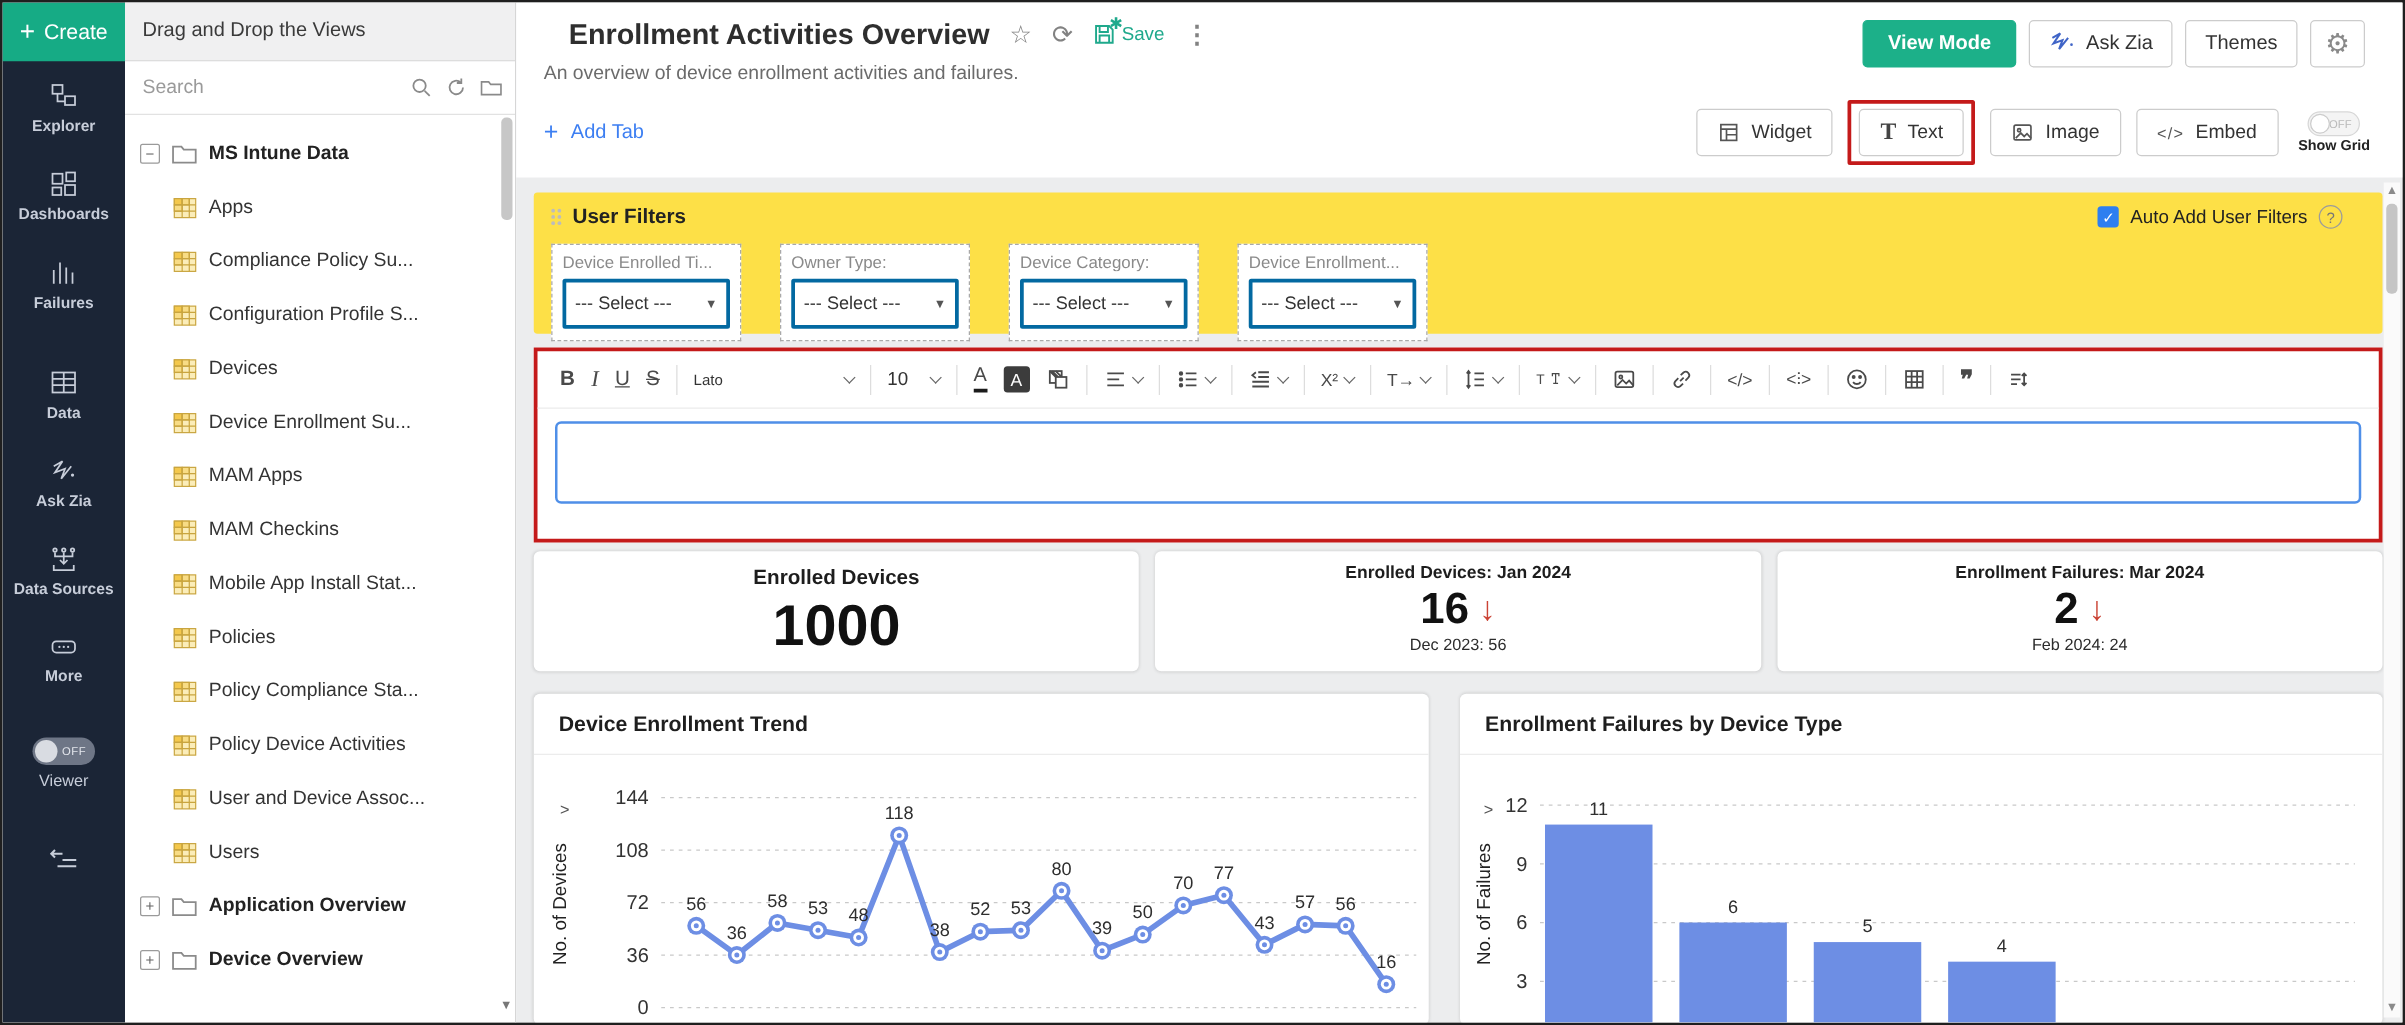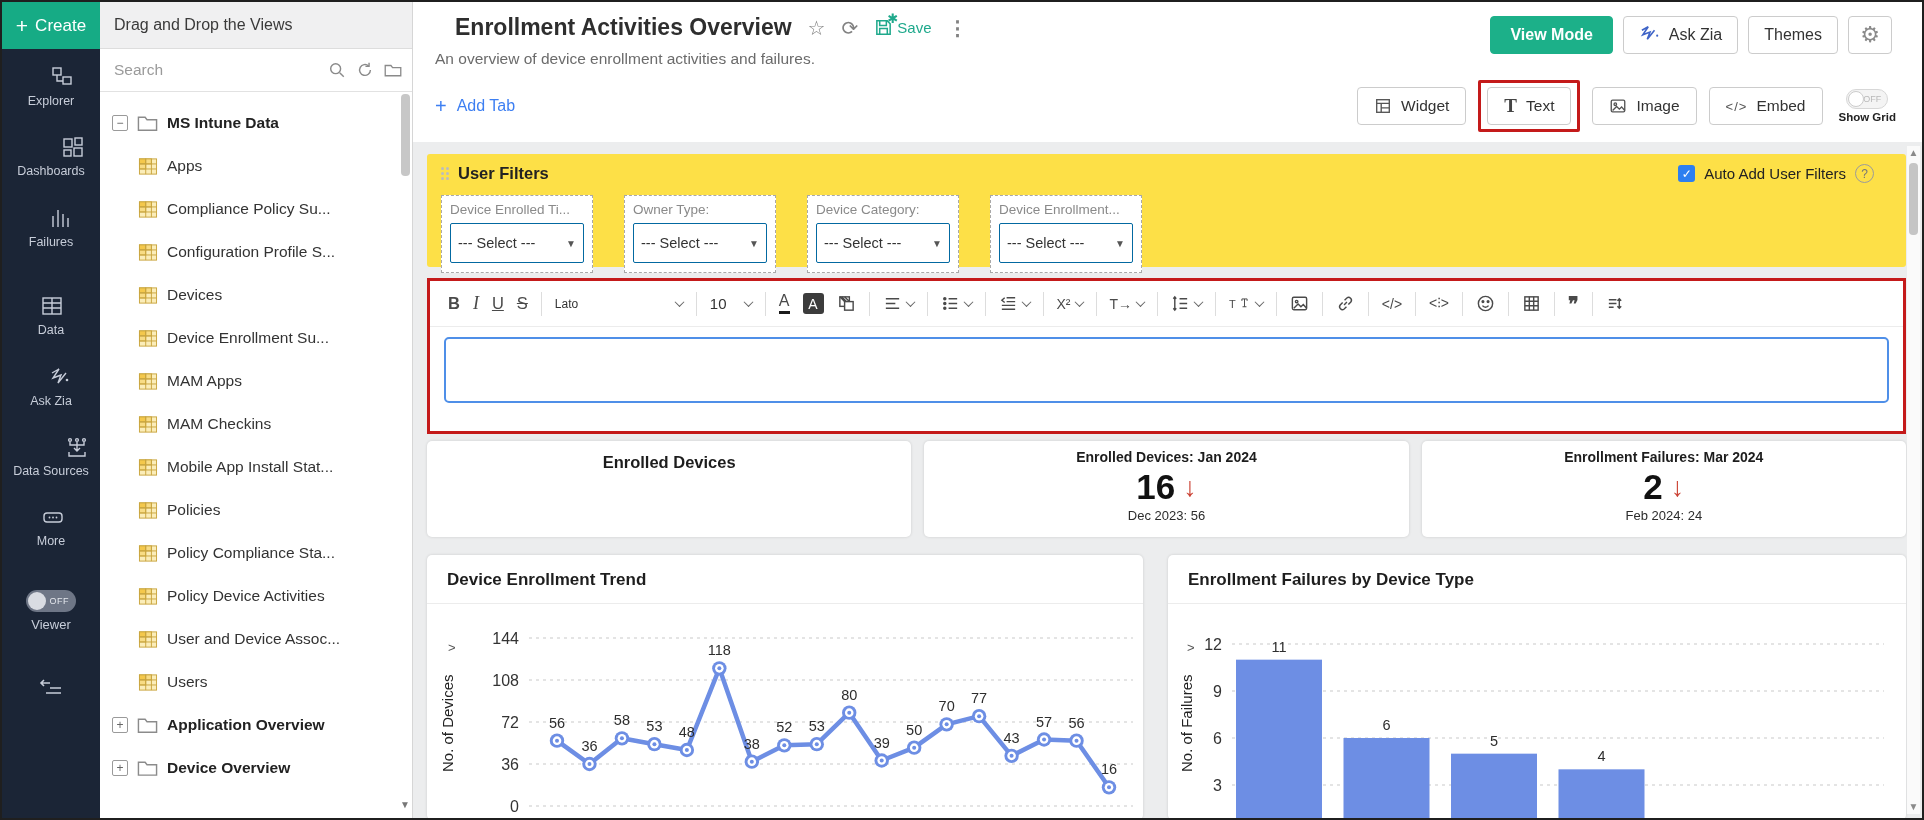--- a/index.html
+++ b/index.html
@@ -5,21 +5,21 @@
   * { box-sizing: border-box; margin: 0; padding: 0; }
   html,body { width:1924px; height:820px; overflow:hidden; }
   body { font-family:"Liberation Sans", sans-serif; background:#fff; border:2px solid #1f1f1f; }
   .app { display:flex; width:100%; height:100%; }
 
   
   .rail { width:98px; background:#1b2536; display:flex; flex-direction:column; flex-shrink:0; }
   .create-btn { height:47px; background:#16ab85; color:#fff; display:flex; align-items:center; justify-content:center; gap:7px; font-size:17px; cursor:pointer; }
   .create-plus { font-size:21px; font-weight:400; line-height:1; }
   .rail-items { display:flex; flex-direction:column; align-items:center; padding-top:16px; gap:27px; flex:1; }
-  .rail-item { display:flex; flex-direction:column; align-items:flex-end; gap:5px; color:#c7cdd9; font-size:12.5px; cursor:pointer; text-align:center; line-height:1.15; }
+  .rail-item { display:flex; flex-direction:column; align-items:center; gap:5px; color:#c7cdd9; font-size:12.5px; cursor:pointer; text-align:center; line-height:1.15;font-weight:bold; }
   .rail-item svg { width:24px; height:24px; stroke:#c7cdd9; fill:none; stroke-width:1.4; }
   .gap-lg { margin-top:18px; }
   .viewer-block { display:flex; flex-direction:column; align-items:center; gap:5px; margin-top:14px; color:#c7cdd9; font-size:13px; }
   .viewer-toggle { width:50px; height:22px; border-radius:11px; background:#6e7686; position:relative; display:flex; align-items:center; justify-content:flex-end; padding-right:7px; cursor:pointer; }
   .viewer-knob { position:absolute; left:2px; top:2px; width:18px; height:18px; border-radius:50%; background:#d9dce2; }
   .toggle-off-text { font-size:9px; color:#e3e6ec; letter-spacing:.5px; }
   .collapse-btn { margin:16px 0 14px; cursor:pointer; }
   .collapse-btn svg { width:26px; height:22px; stroke:#c7cdd9; stroke-width:1.6; fill:none; }
 
   
@@ -79,21 +79,21 @@
   .drag-dots { display:grid; grid-template-columns:repeat(2,3px); grid-auto-rows:3px; gap:2px; cursor:grab; }
   .drag-dots i { background:#bcbcbc; border-radius:50%; }
   .filters-title { font-size:16.5px; font-weight:bold; color:#222; }
   .fh-right { display:flex; align-items:center; gap:9px; padding-right:18px; }
   .cbx { width:17px; height:17px; background:#2d7ff0; border-radius:3px; color:#fff; font-size:12px; display:flex; align-items:center; justify-content:center; cursor:pointer; }
   .auto-add-label { font-size:15px; color:#222; }
   .q-circle { width:19px; height:19px; border-radius:50%; border:1.5px solid #9b9b9b; color:#777; font-size:12px; display:flex; align-items:center; justify-content:center; cursor:pointer; }
   .filters-row { display:flex; gap:31px; margin-top:12px; }
   .filter-box { width:152px; border:1px dashed #a9a9a9; padding:6px 8px 9px; background:#fff; }
   .filter-label { font-size:13.5px; color:#8a8a8a; white-space:nowrap; overflow:hidden; margin-bottom:6px; }
-  .filter-select { height:40px; border:1px solid #0369a1; border-radius:2px; display:flex; align-items:center; justify-content:space-between; padding:16px 7px; cursor:pointer; background:#fff; }
+  .filter-select { height:40px; border:3px solid #0369a1; border-radius:2px; display:flex; align-items:center; justify-content:space-between; padding:16px 7px; cursor:pointer; background:#fff; }
   .filter-value { font-size:14.5px; color:#333; }
   .filter-caret { font-size:10px; color:#555; }
 
   
   .editor-box { margin-top:11px; border:3px solid #c41a1a; background:#fff; height:156px; flex-shrink:0; }
   .ed-toolbar { display:flex; align-items:center; gap:13px; padding:0 18px; height:46px; border-bottom:1px solid #ececec; color:#4a4a4a; }
   .ed-ic { display:flex; align-items:center; gap:5px; cursor:pointer; font-size:16.5px; color:#4a4a4a; flex-shrink:0; }
   .ed-ic svg { width:19px; height:19px; stroke:#4a4a4a; fill:none; stroke-width:1.5; display:block; }
   .chev { width:7px; height:7px; border-right:1.6px solid #666; border-bottom:1.6px solid #666; transform:rotate(45deg) translate(-1px,-1px); display:inline-block; }
   .ed-sep { width:1px; height:24px; background:#ddd; flex-shrink:0; }
@@ -695,20 +695,24 @@
                 <path d="M3 6h8M3 10h8M3 14h5M14 5v10M12 13l2 2 2-2M12 7l2-2 2 2"></path>
               </svg>
             </span>
         </div>
         <div class="ed-canvas"></div>
       </section>
 
       <div class="kpi-row" id="kpi-row">
   <div class="kpi-card kpi-big">
     <div class="kpi-title">Enrolled Devices</div>
+    <div class="kpi-value-row">
+      <span class="kpi-value">1000</span>
+
+    </div>
 
   </div>
 
   <div class="kpi-card">
     <div class="kpi-title">Enrolled Devices: Jan 2024</div>
     <div class="kpi-value-row">
       <span class="kpi-value">16</span>
       <span class="kpi-arrow">↓</span>
     </div>
     <div class="kpi-footer">Dec 2023: 56</div>

